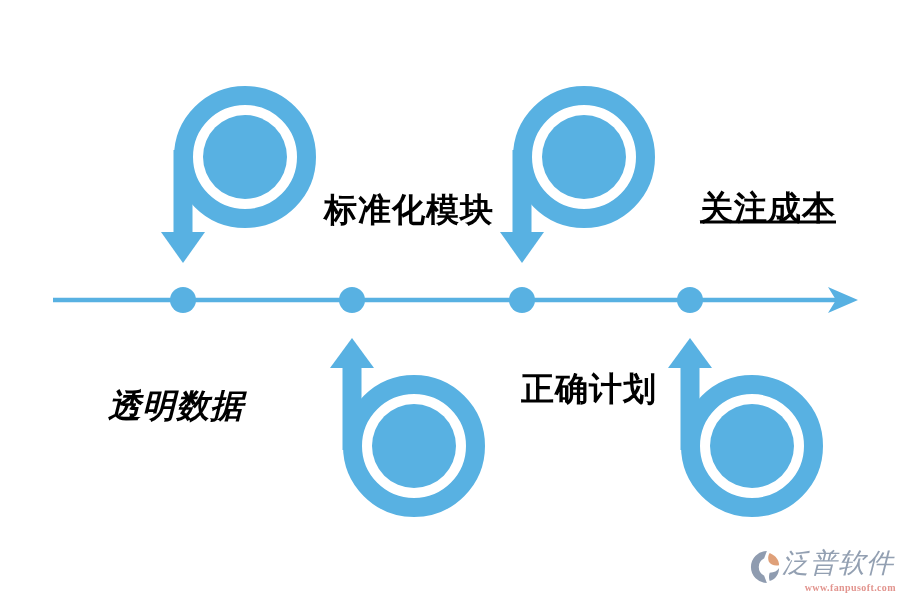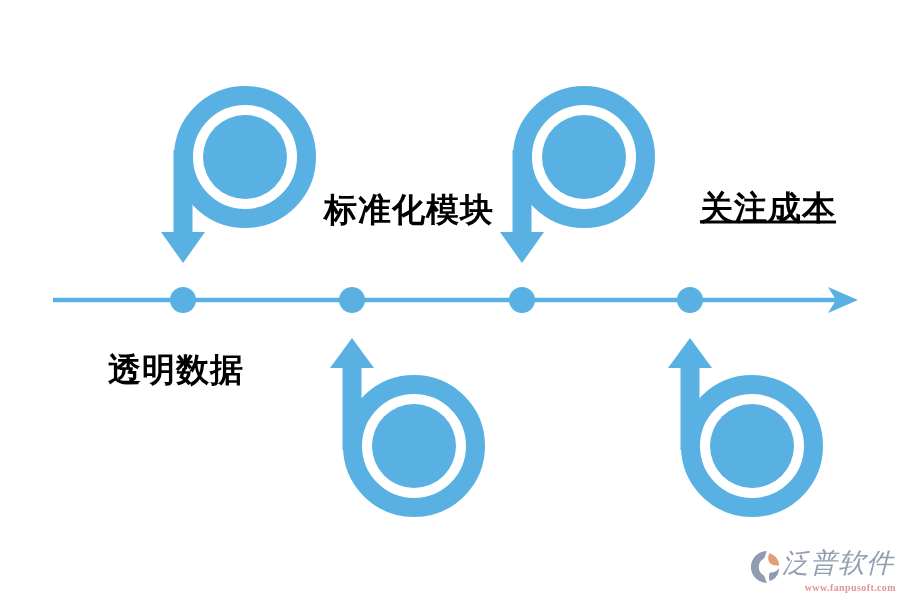--- a/index.html
+++ b/index.html
@@ -38,21 +38,21 @@
     position: absolute;
     transform: translate(-50%, -50%);
     font-size: 33px;
     font-weight: 700;
     color: var(--label-text, #000000);
     white-space: nowrap;
     letter-spacing: 1px;
   }
   .label-pos-0 { left: 409px; top: 210px; }
   .label-pos-1 { left: 768px; top: 208px; text-decoration: underline; }
-  .label-pos-2 { left: 176px; top: 370px; }
+  .label-pos-2 { left: 176px; top: 406px; font-style: italic; }
   .label-pos-3 { left: 589px; top: 389px; }
   #watermark {
     position: absolute;
     left: 750px;
     top: 548px;
     width: 146px;
   }
   #watermark .wm-row {
     display: flex;
     align-items: flex-start;
@@ -107,20 +107,21 @@
 
     <circle class="fill-accent" cx="183" cy="300" r="13"></circle>
     <circle class="fill-accent" cx="352" cy="300" r="13"></circle>
     <circle class="fill-accent" cx="522" cy="300" r="13"></circle>
     <circle class="fill-accent" cx="690" cy="300" r="13"></circle>
   </svg>
 
   <div class="milestone-label label-pos-0">标准化模块</div>
   <div class="milestone-label label-pos-1">关注成本</div>
   <div class="milestone-label label-pos-2">透明数据</div>
+  <div class="milestone-label label-pos-3">正确计划</div>
 
   <div id="watermark">
     <div class="wm-row">
       <svg class="wm-logo" width="30" height="34" viewBox="0 0 32 36">
         <path d="M18,1 A17,17 0 1 0 18,35 L15,27 A10,10 0 0 1 15,9 Z" fill="var(--watermark-logo-gray, #8f9cb0)"></path>
         <path d="M21,3 C28,6 31,11 31,16 C27,17 22,16 20,12 C19,9 19,6 21,3 Z" fill="var(--watermark-logo-orange, #dfa079)"></path>
         <path d="M21,24 C26,24 29,22 31,19 C31,26 27,31 21,33 C20,30 20,27 21,24 Z" fill="var(--watermark-logo-gray, #8f9cb0)"></path>
       </svg>
       <span class="wm-brand">泛普软件</span>
     </div>

